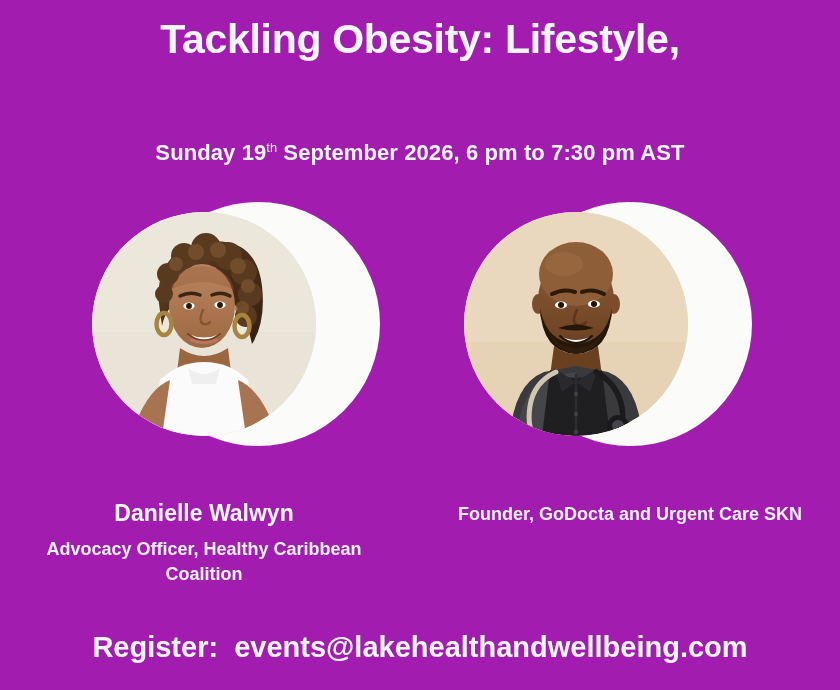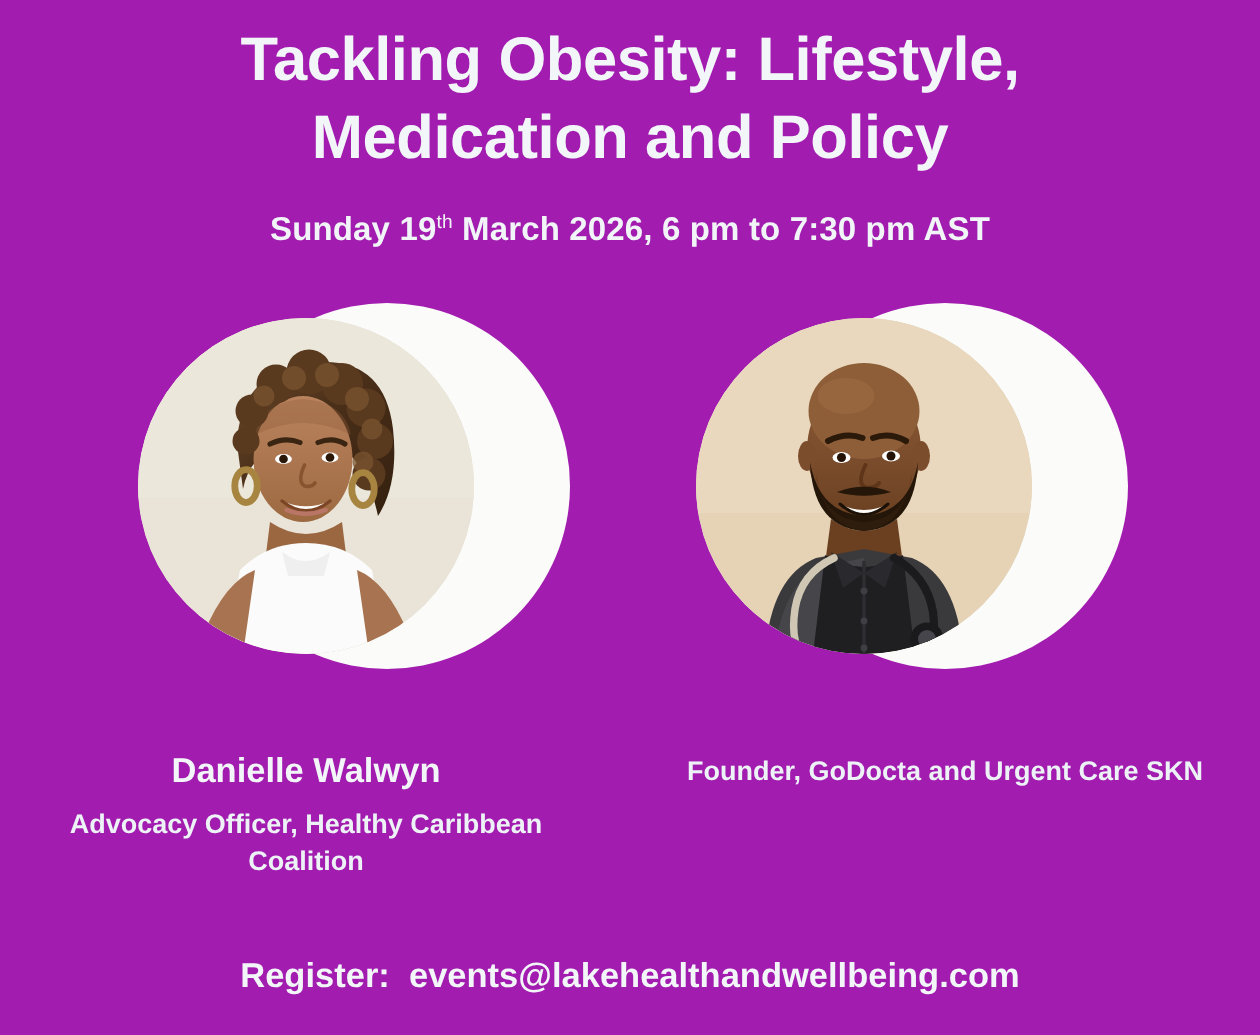--- a/index.html
+++ b/index.html
@@ -107,36 +107,35 @@
     line-height:1.42;
     padding:0 26px;
   }
 
   
   .register {
     position:absolute;
     bottom:26px; left:0; width:840px;
     text-align:center;
     color:#F3F6F9;
-    font-size:23px;
+    font-size:29px;
     font-weight:bold;
     white-space:pre;
   }
 </style>
 </head>
 <body>
 
 <div id="poster">
 
   <div class="title-block">
     <div class="title-line">Tackling Obesity: Lifestyle,</div>
-    <div class="title-line">Medication and Policy</div>
-  </div>
-
-  <div class="date-line"><span>Sunday 19</span><sup>th</sup><span> March 2026, 6 pm to 7:30 pm AST</span></div>
+  </div>
+
+  <div class="date-line"><span>Sunday 19</span><sup>th</sup><span> September 2026, 6 pm to 7:30 pm AST</span></div>
 
   <div class="portrait-row">
 
     <div class="portrait-slot left">
       <div class="ring"></div>
       <div class="photo-disc">
         <svg class="photo-svg" viewBox="0 0 224 224">
           <defs>
             <clipPath id="discL">
                 <circle cx="112" cy="112" r="112"></circle>

